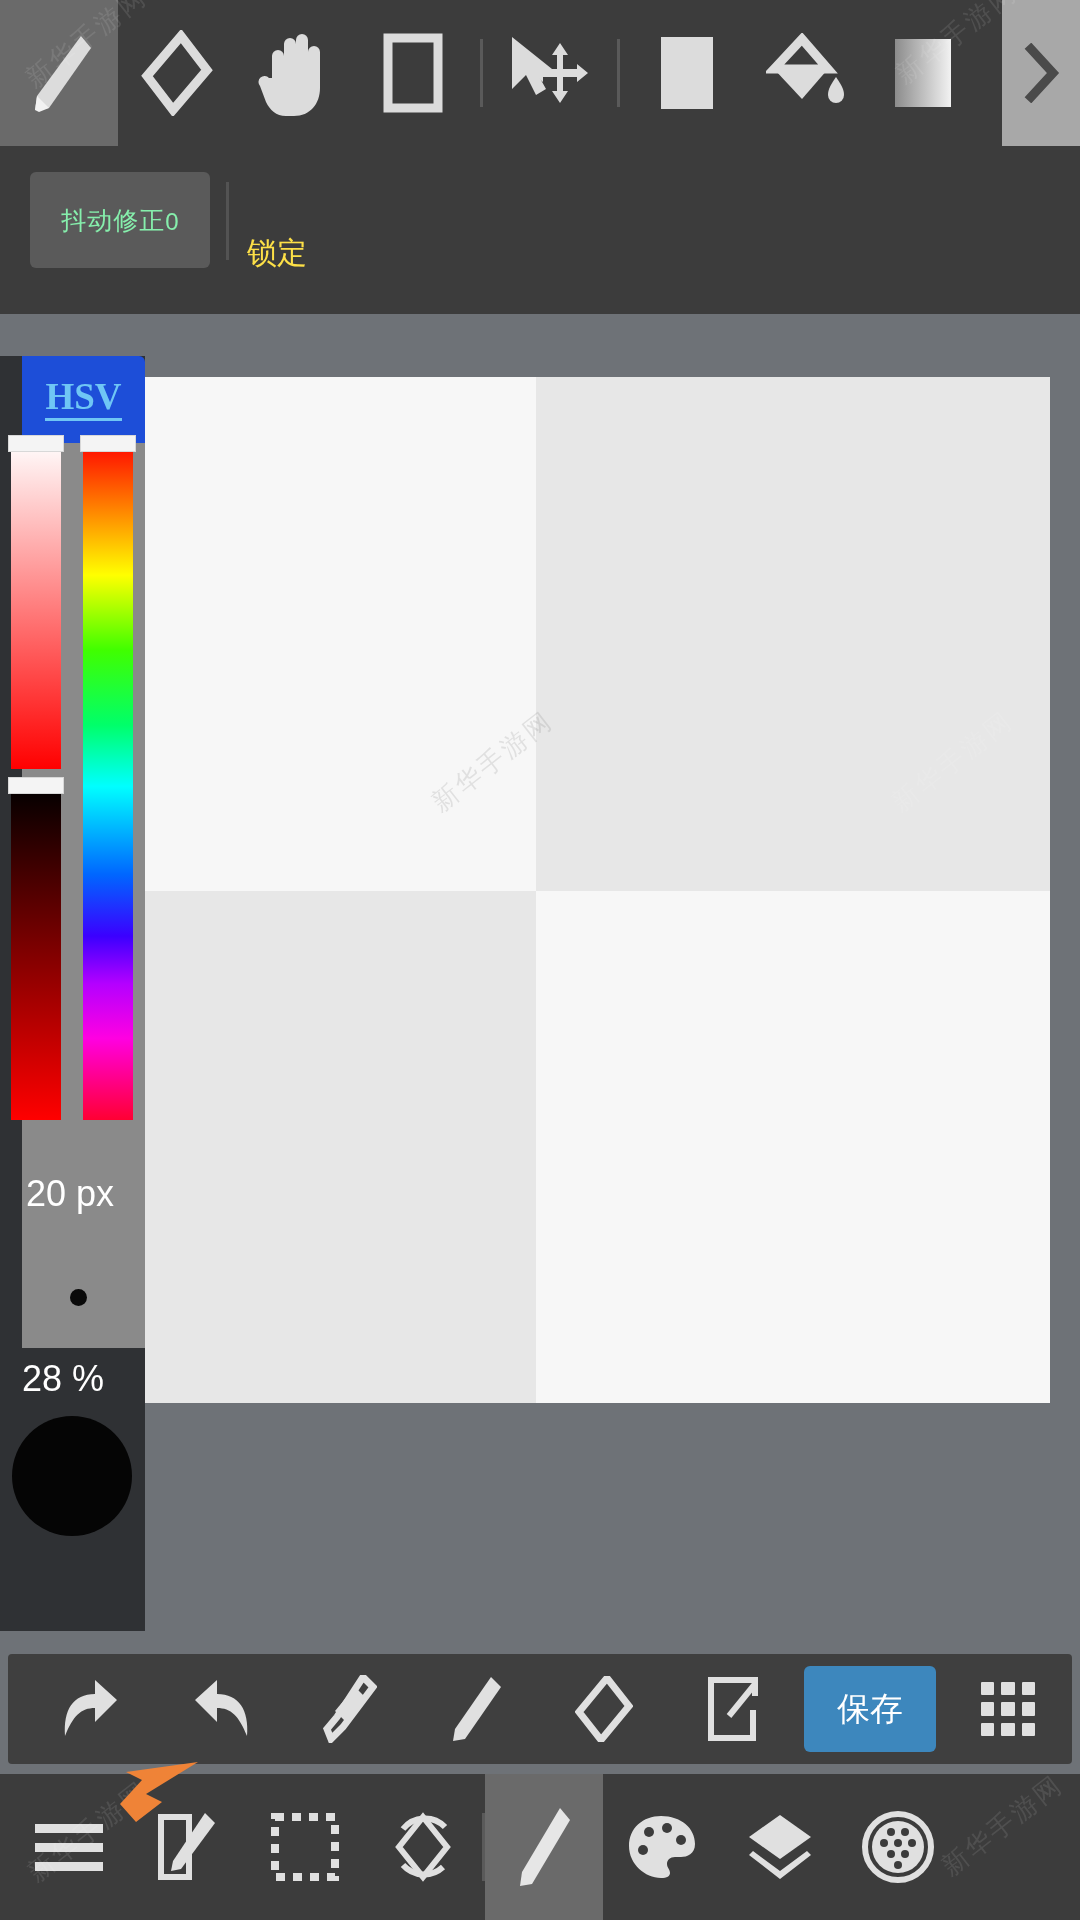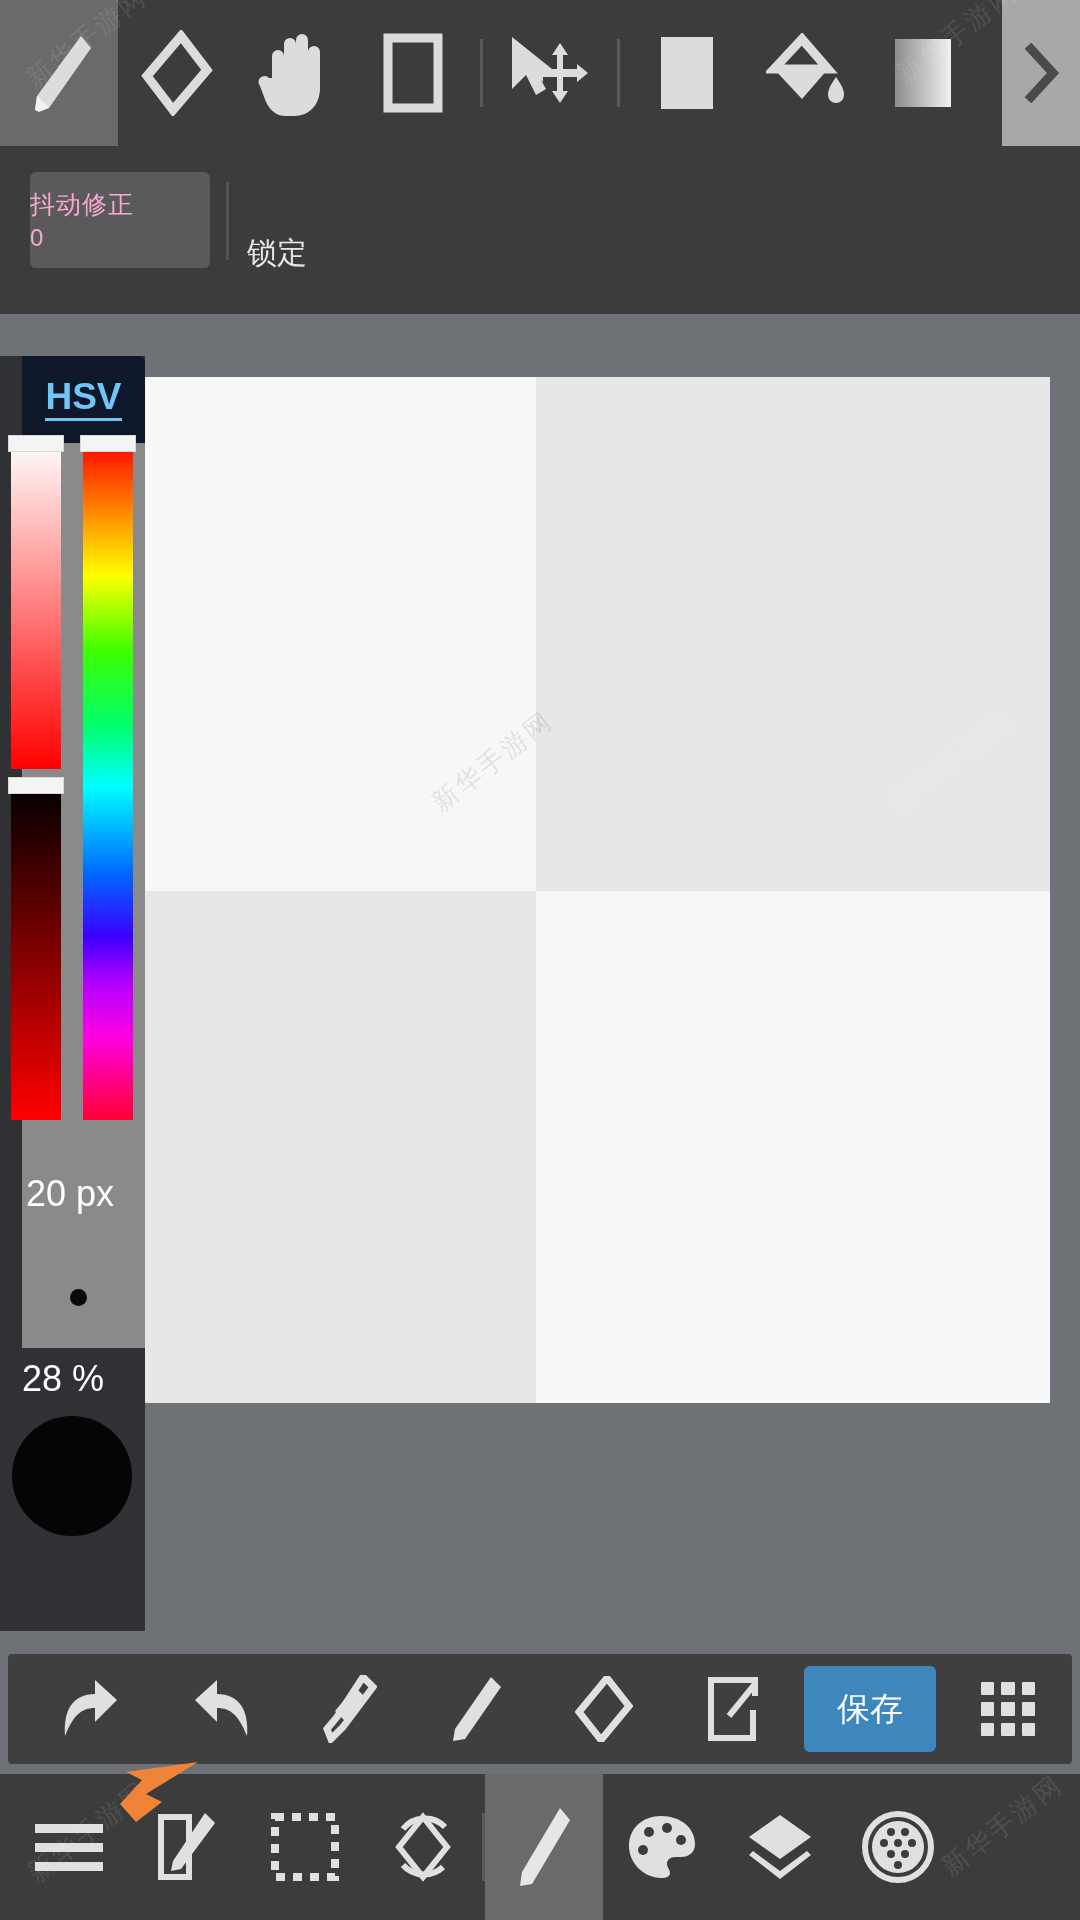--- a/index.html
+++ b/index.html
@@ -30,28 +30,28 @@
   }
 
   
   .toolbar-second {
     position:absolute; left:0; top:146px; width:1080px; height:168px;
     background:#3c3c3c;
   }
   .jitter-btn {
     position:absolute; left:30px; top:26px; width:180px; height:96px;
     background:#5a5a5a; border-radius:6px;
-    display:flex; flex-direction:column; align-items:flex-start; justify-content:center;
-    color:#f9a8d4;
+    display:flex; flex-direction:row; align-items:center; justify-content:center;
+    color:#86efac;
   }
   .jitter-btn .jl { font-size:25px; letter-spacing:1px; }
   .jitter-btn .jv { font-size:24px; margin-top:3px; }
   .sec-sep { position:absolute; left:226px; top:36px; width:3px; height:78px; background:#535353; }
   .lock-label {
-    position:absolute; left:247px; top:128px; font-size:30px; color:#e5e5e5;
+    position:absolute; left:247px; top:128px; font-size:30px; color:#fde047;
     transform: translateY(-100%);
   }
   .lock-row { position:absolute; left:247px; top:172px; display:flex; align-items:center; }
   .lock-cell {
     width:78px; height:72px; margin-right:0px;
     display:flex; align-items:center; justify-content:center;
   }
   .lock-cell.active { background:#6a6a6a; }
   .lock-box {
     width:58px; height:58px; border:4px solid #e2e2e2; position:relative; overflow:hidden;
@@ -80,22 +80,22 @@
     position:absolute; left:38px; top:355px; width:44px; height:44px;
   }
 
   
   .color-panel {
     position:absolute; left:0; top:356px; width:145px; height:1275px;
     background:#2f3134;
   }
   .hsv-head {
     position:absolute; left:22px; top:0px; width:123px; height:87px;
-    background:#0f172a; border-top-right-radius:6px;
-    display:flex; align-items:center; justify-content:center;
+    background:#1d4ed8; border-top-right-radius:6px;
+    display:flex; align-items:center; justify-content:center;font-family:Liberation Serif, serif;
   }
   .hsv-label {
     font-size:37px; font-weight:bold; color:#6fc6f5;
     border-bottom:3px solid #6fc6f5; line-height:1.05; padding-bottom:1px;
   }
   .slider-zone {
     position:absolute; left:22px; top:87px; width:123px; height:722px; background:#8a8a8a;
   }
   .sld-track { position:absolute; left:0; width:50px; border-radius:0; }
   .sat { left:-11px; top:-4px; height:330px; background:linear-gradient(to bottom,#ffffff 0%,#ff0000 100%); }

